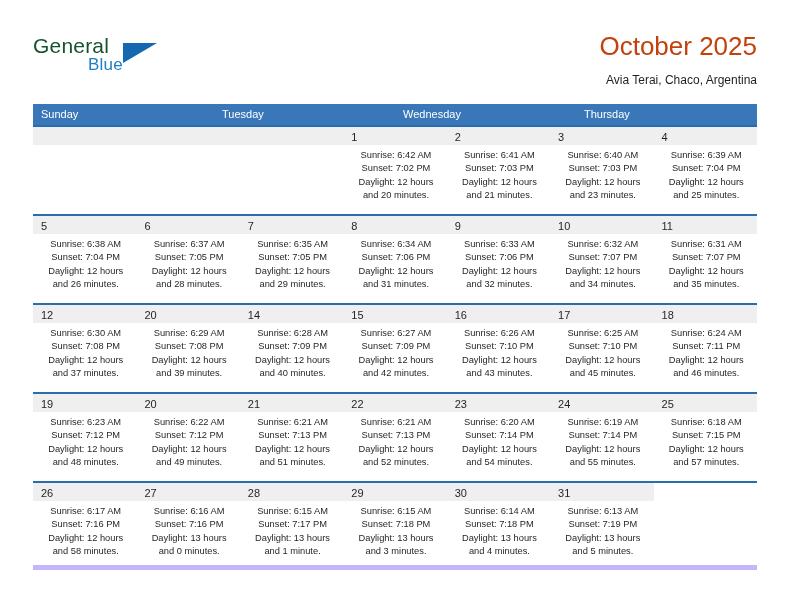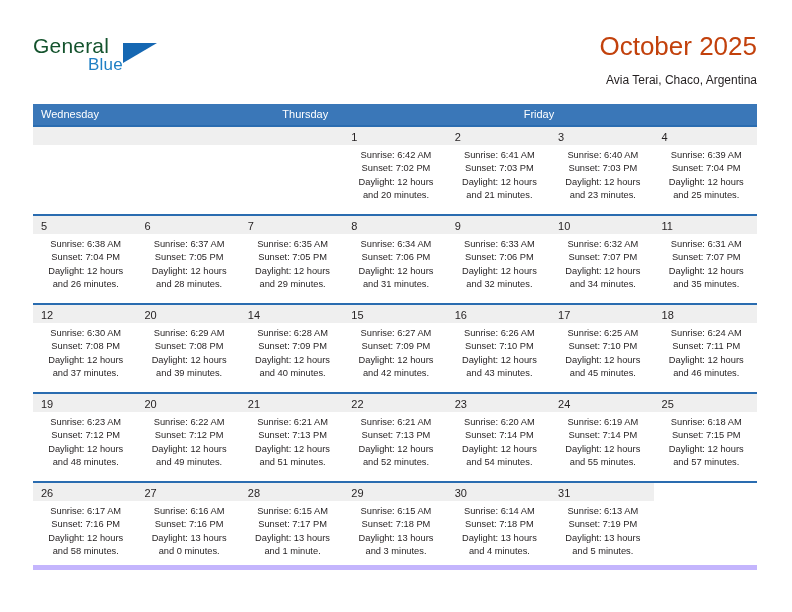--- a/index.html
+++ b/index.html
@@ -167,23 +167,24 @@
 
     <div class="title-block">
       <div class="cal-title">October 2025</div>
       <div class="cal-subtitle">Avia Terai, Chaco, Argentina</div>
     </div>
 
   </div>
 
   <div class="calendar">
     <div class="dow-row" id="dow-row">
+        <div class="dow">Sunday</div>
+        <div class="dow">Tuesday</div>
         <div class="dow">Wednesday</div>
         <div class="dow">Thursday</div>
-        <div class="dow">Friday</div>
       </div>
     <div id="weeks-container">
         <div class="week">
           <div class="cell empty">
             <div class="daynum-band"><span class="daynum"></span></div>
           </div>
           <div class="cell empty">
             <div class="daynum-band"><span class="daynum"></span></div>
           </div>
           <div class="cell empty">

